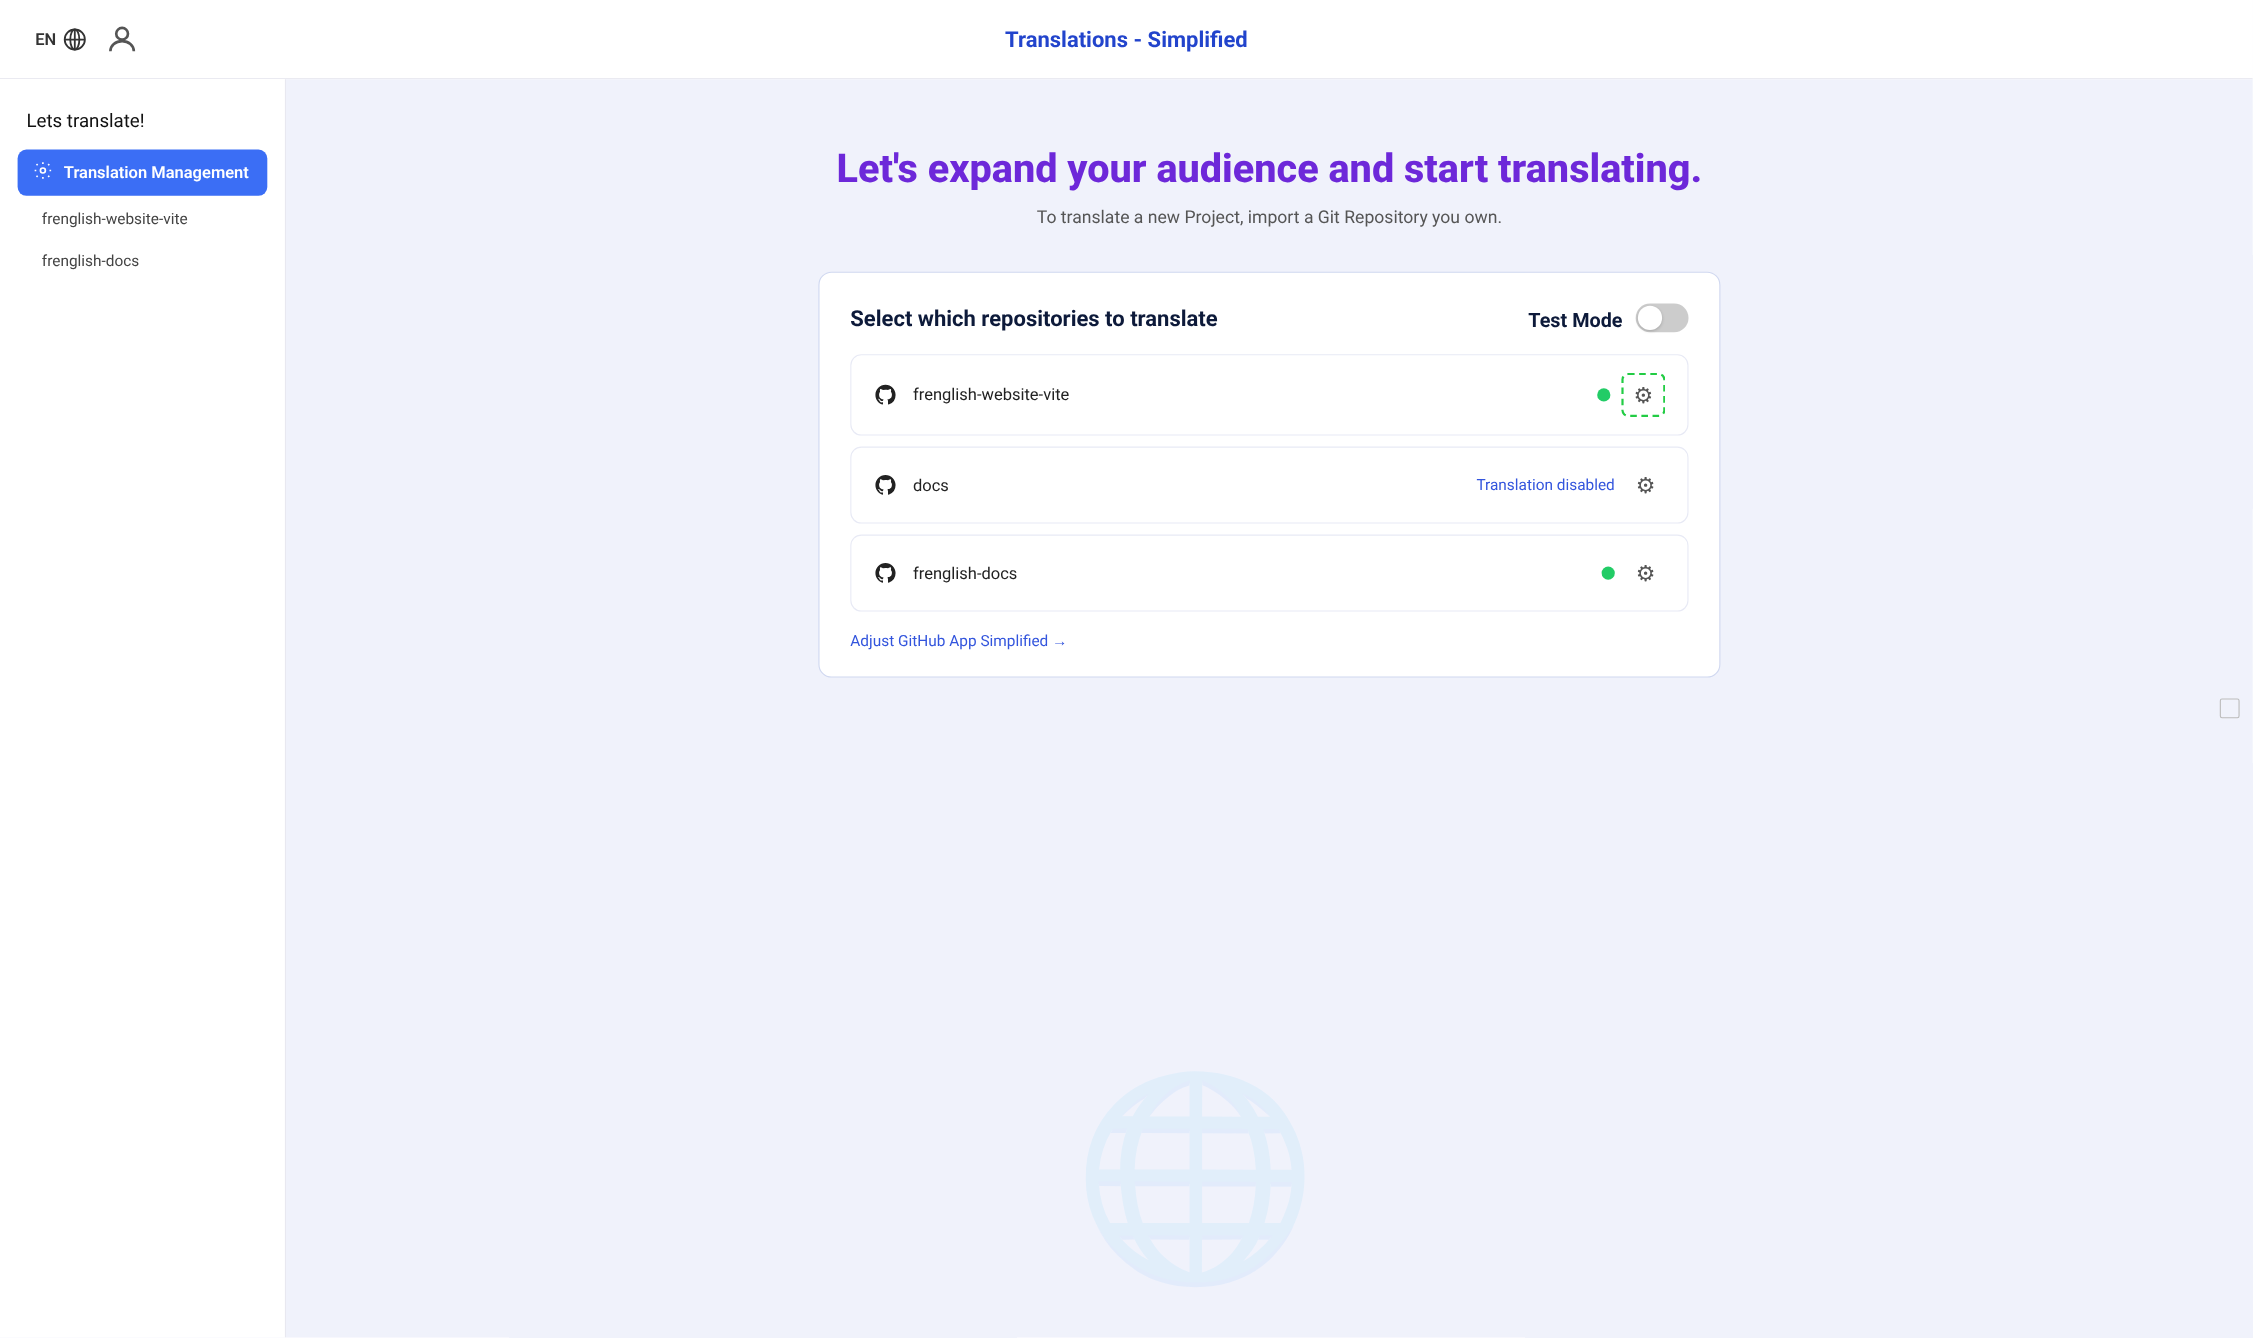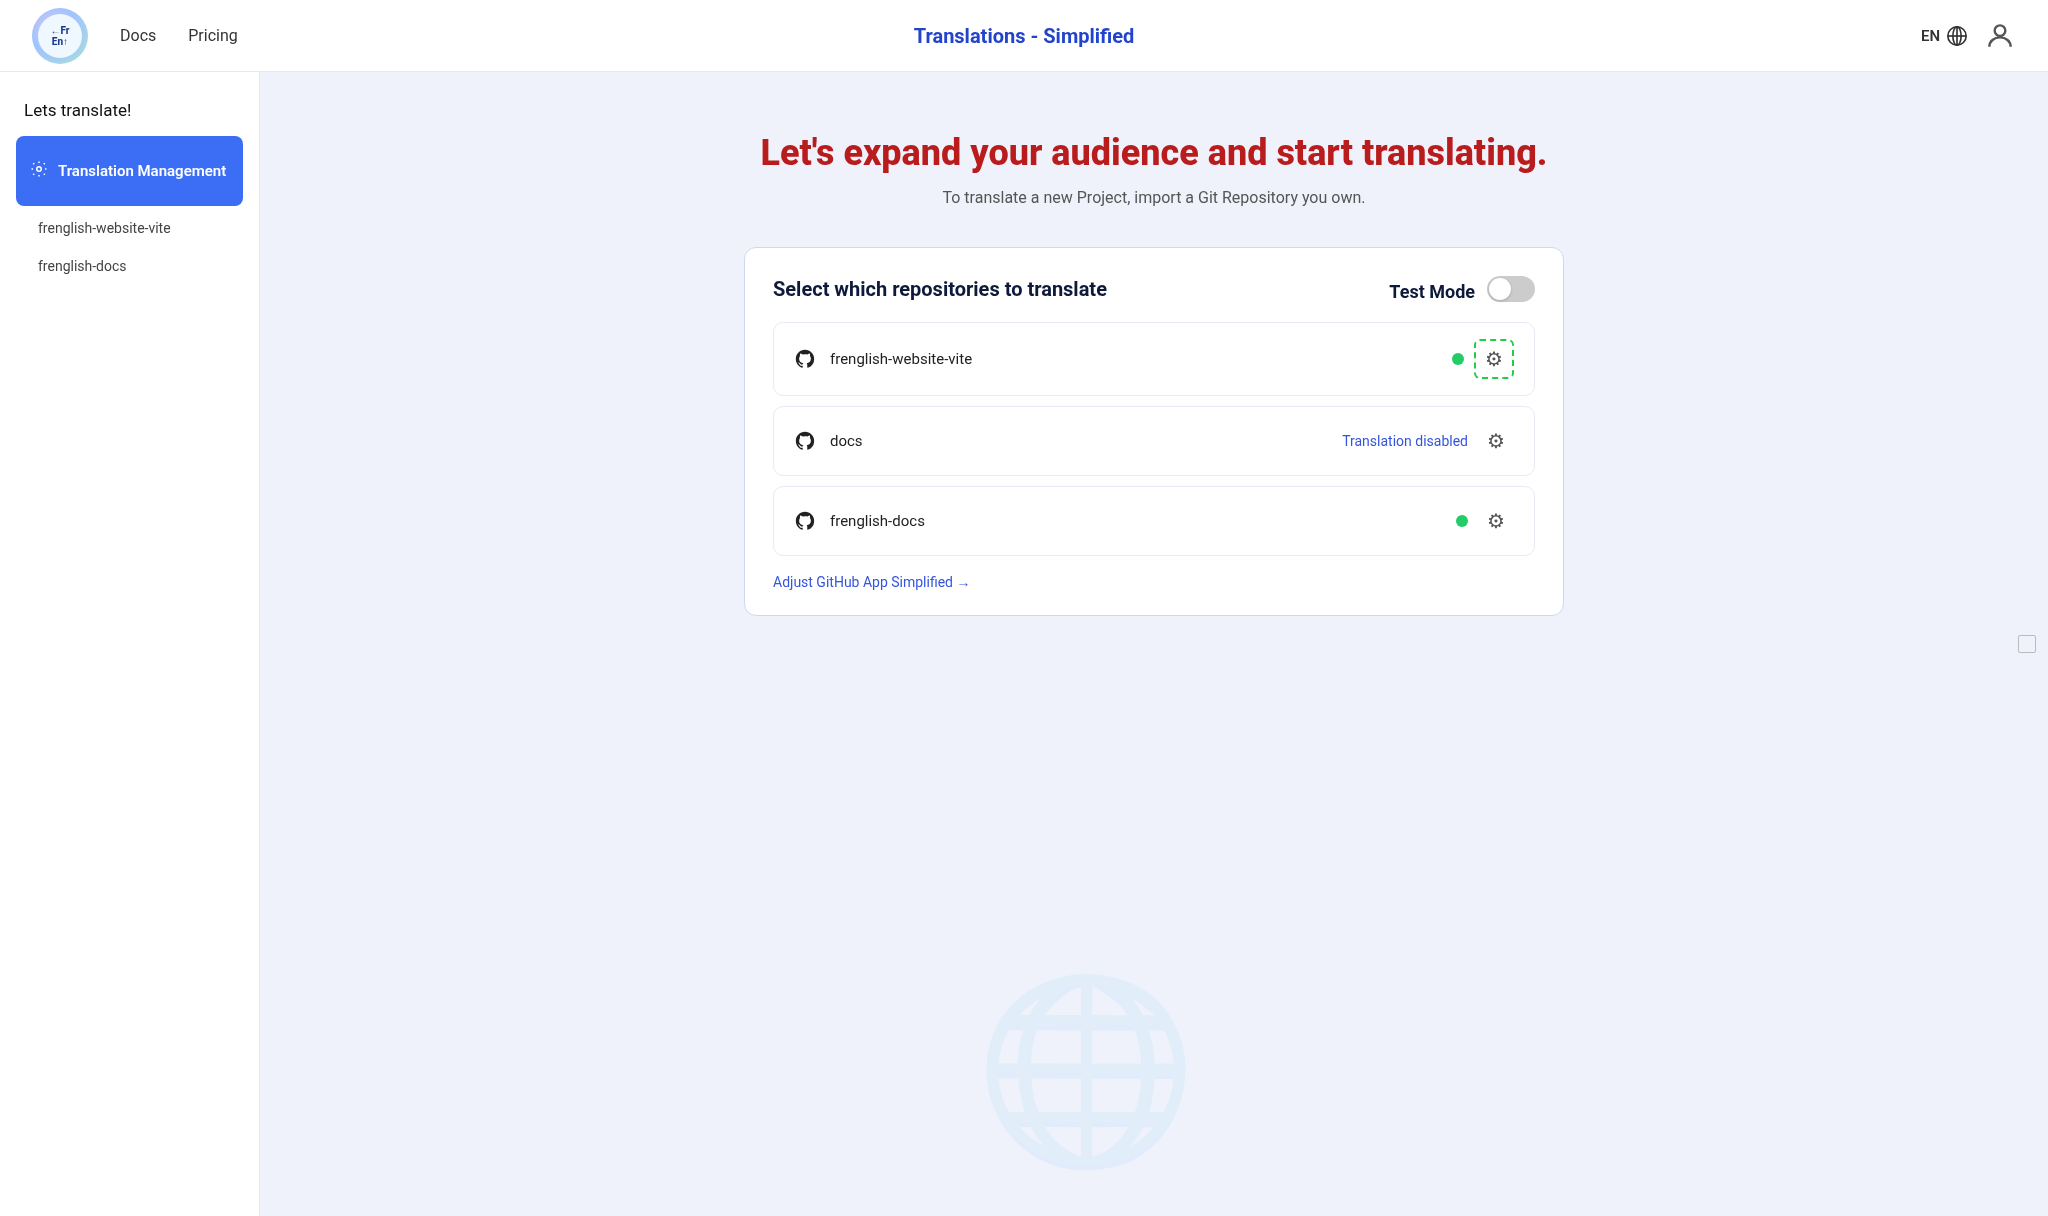--- a/index.html
+++ b/index.html
@@ -47,21 +47,21 @@
       width: 260px;
       min-width: 260px;
       background: #fff;
       border-right: 1px solid #e8e8f0;
       padding: 28px 16px 16px 16px;
       overflow-y: auto;
     }
     .sidebar-heading { font-size: 17px; font-weight: 400; color: #111; margin-bottom: 16px; padding-left: 8px; }
     .sidebar-item {
       display: flex; align-items: center;
-      padding: 24px 14px; border-radius: 8px;
+      padding: 10px 14px; border-radius: 8px;
       font-size: 15px; color: #333; cursor: pointer;
       margin-bottom: 4px; gap: 10px;
     }
     .sidebar-item.active { background: #3b6ef5; color: #fff; font-weight: 600; }
     .sidebar-item-icon { font-size: 16px; }
     .sidebar-subitem {
       padding: 10px 14px 10px 22px; border-radius: 8px;
       font-size: 14px; color: #444; cursor: pointer; margin-bottom: 2px;
     }
 
@@ -69,21 +69,21 @@
     .main-content {
       flex: 1;
       background: #f0f2fb;
       overflow-y: auto;
       display: flex;
       flex-direction: column;
       align-items: center;
       padding: 60px 40px 40px 40px;
       position: relative;
     }
-    .main-hero-title { font-size: 36px; font-weight: 800; color: #b91c1c; text-align: left; margin-bottom: 14px; }
+    .main-hero-title { font-size: 36px; font-weight: 800; color: #6d28d9; text-align: left; margin-bottom: 14px; }
     .main-hero-sub { font-size: 16px; color: #555; text-align: left; margin-bottom: 40px; }
 
     
     .repo-card {
       background: #fff;
       border: 1.5px solid #d0d8f0;
       border-radius: 12px;
       padding: 28px 28px 24px 28px;
       width: 100%;
       max-width: 820px;
@@ -151,27 +151,20 @@
       transform: translateY(-50%);
       width: 18px; height: 18px;
       border: 1.5px solid #bbb;
       border-radius: 2px;
     }
   </style>
 </head>
 <body>
 
 <nav class="navbar">
-  <div class="navbar-left">
-    <div class="logo">
-      <div class="logo-inner">←Fr<br>En↑</div>
-    </div>
-    <a class="nav-link">Docs</a>
-    <a class="nav-link">Pricing</a>
-  </div>
   <div class="navbar-center">
     <span class="navbar-title">Translations - Simplified</span>
   </div>
   <div class="navbar-right">
     <div class="lang-selector">
       <span>EN</span>
       <svg class="globe-icon" viewBox="0 0 24 24" fill="none" stroke="#333" stroke-width="1.8">
         <circle cx="12" cy="12" r="10"></circle>
         <ellipse cx="12" cy="12" rx="4.5" ry="10"></ellipse>
         <line x1="2" y1="12" x2="22" y2="12"></line>

